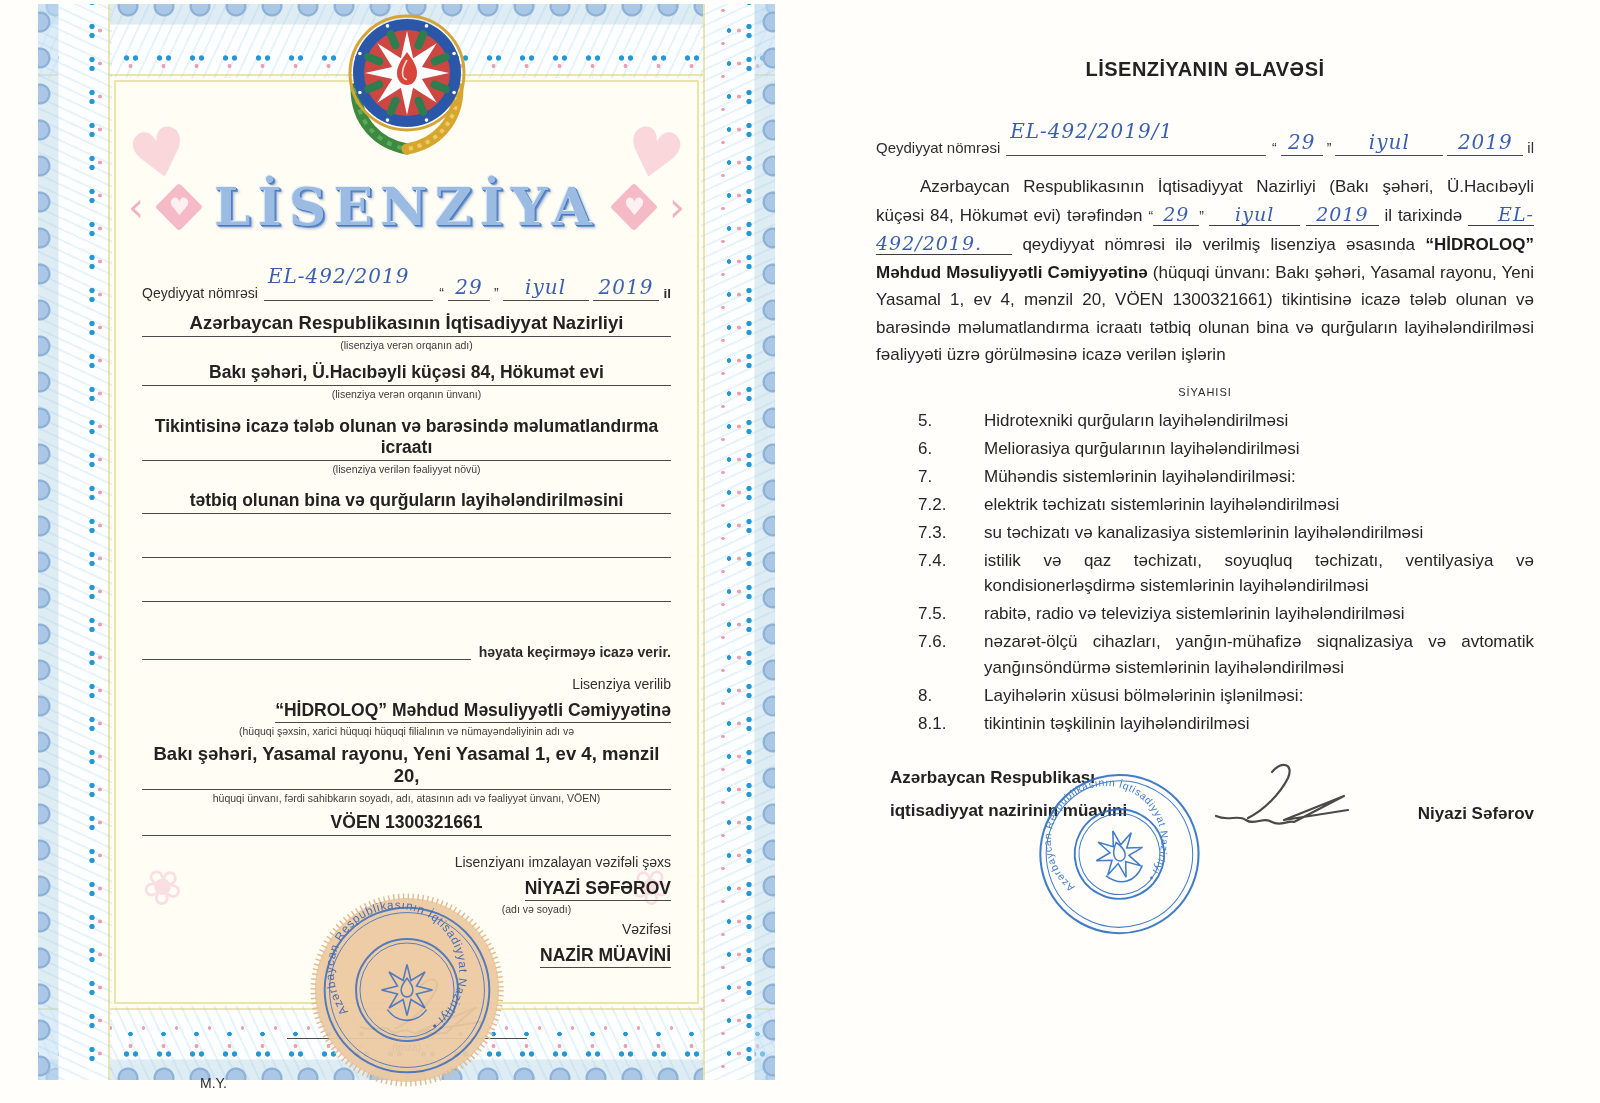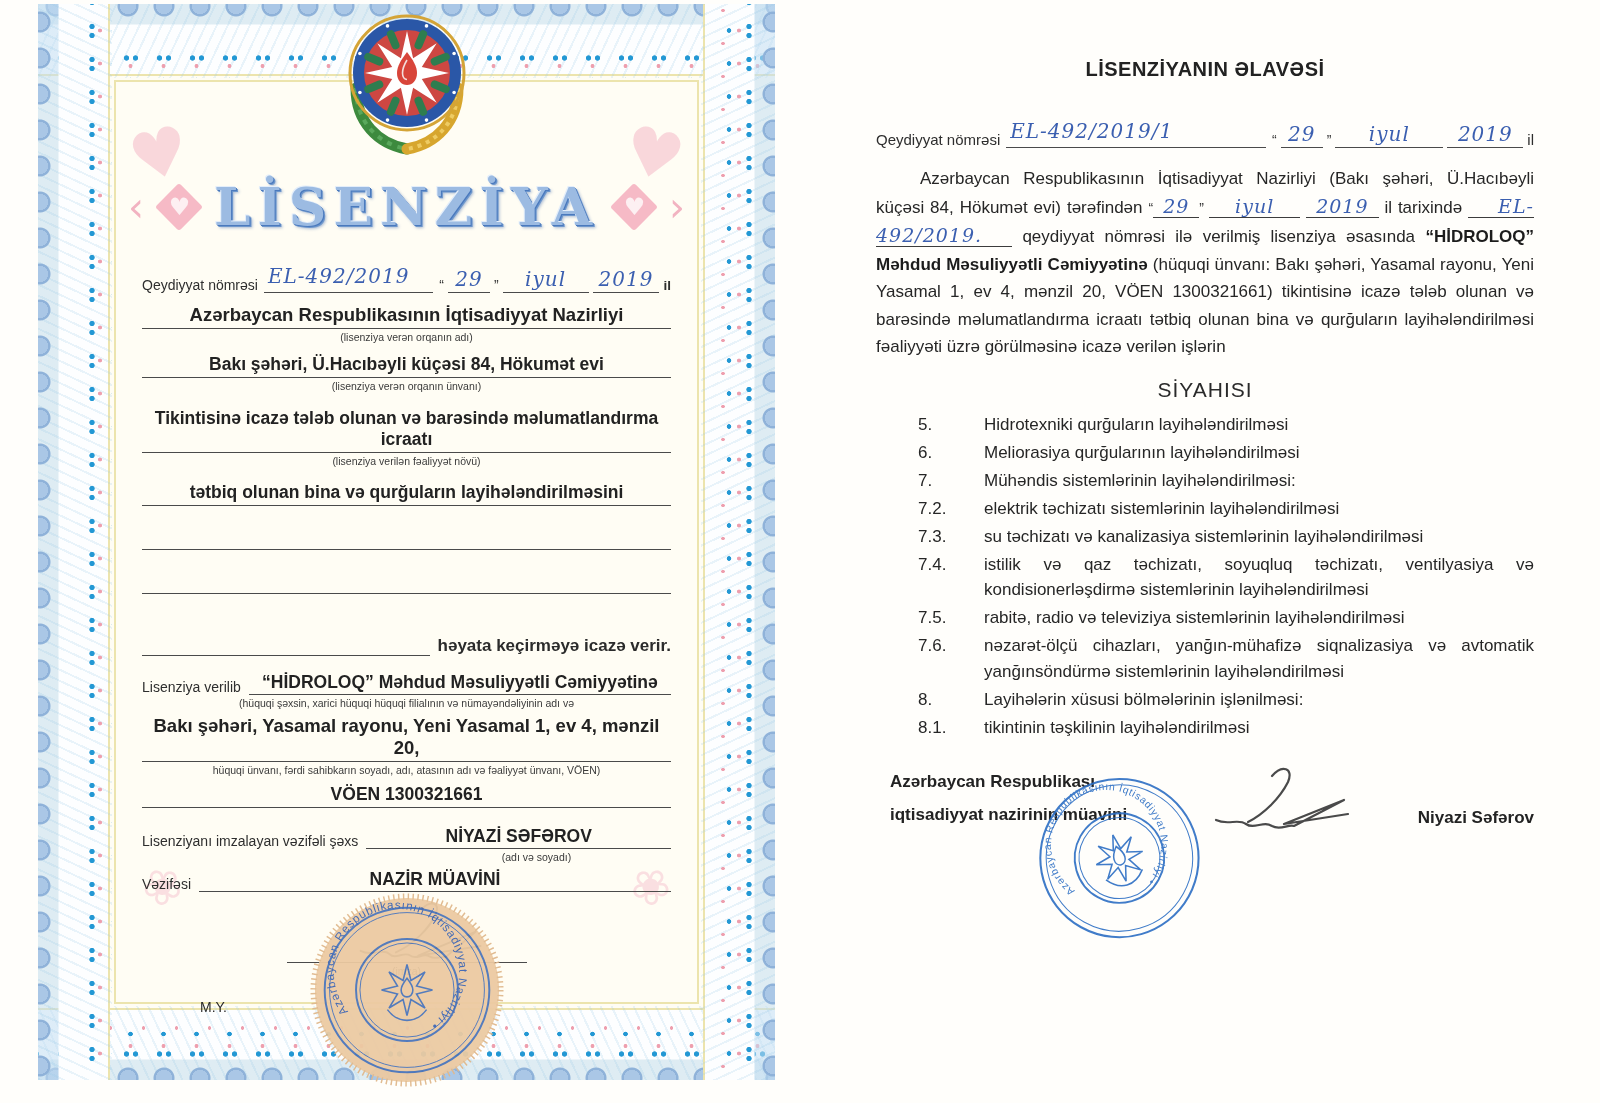--- a/index.html
+++ b/index.html
@@ -70,51 +70,51 @@
   .form{position:absolute;left:104px;right:104px;top:260px;z-index:3;}
   .lbl{font-size:14px;color:#2e2e2e;}
   .rule{border-bottom:1.6px solid #4a4a4a;}
   .caption{font-size:10.5px;color:#3a3a3a;text-align:center;margin-top:2px;}
   .bold-val{font-weight:bold;font-size:17.5px;text-align:center;color:#222;}
   .hw{font-family:"DejaVu Serif",serif;font-style:italic;color:#3b5fb0;font-size:20px;letter-spacing:1px;}
   .q{font-size:14px;color:#333;}
   .suffix{font-size:13.5px;color:#2e2e2e;font-weight:bold;}
 
   .reg-row{display:flex;align-items:flex-end;gap:6px;}
-  .reg-fill{flex:1;max-width:248px;border-bottom:1.6px solid #4a4a4a;padding:0 4px 4px;}
+  .reg-fill{flex:1;max-width:248px;border-bottom:1.6px solid #4a4a4a;padding:0 4px 12px;}
   .date-group{margin-left:auto;display:flex;align-items:flex-end;gap:4px;}
   .dg-u{border-bottom:1.6px solid #4a4a4a;text-align:center;padding:0 6px 1px;}
   .dg-month{min-width:74px;} .dg-year{min-width:52px;} .dg-day{min-width:30px;}
 
   .field{margin-top:11px;}
   .field .rule{margin-top:2px;}
   .blank-rule{border-bottom:1.6px solid #4a4a4a;margin-top:42px;height:1px;}
   .perm-row{display:flex;align-items:flex-end;margin-top:42px;}
   .perm-fill{flex:1;border-bottom:1.6px solid #4a4a4a;height:1px;}
-  .perm-text{font-size:17px;font-weight:bold;margin-left:8px;white-space:nowrap;}
-
-  .labeled{display:flex;align-items:flex-end;gap:8px;margin-top:16px;}
+  .perm-text{font-size:14px;font-weight:bold;margin-left:8px;white-space:nowrap;}
+
+  .labeled{display:flex;align-items:flex-end;gap:8px;margin-top:16px;flex-direction:column;}
   .labeled .wrap{flex:1;border-bottom:1.6px solid #4a4a4a;text-align:center;padding-bottom:1px;}
 
   .sig-block{margin-top:6px;text-align:center;}
   .sig-line{width:240px;margin:-12px auto 0;border-bottom:1.4px solid #4a4a4a;}
   .my{margin-top:22px;margin-left:58px;font-size:14px;font-weight:normal;}
 
   .seal-left{position:absolute;left:50%;transform:translateX(-50%);bottom:-12px;z-index:4;opacity:.94;}
 
   
   .page-right{position:absolute;left:876px;top:0;width:658px;height:794px;}
   .annex-title{margin-top:58px;text-align:center;font-size:20px;font-weight:bold;letter-spacing:.5px;color:#222;}
   .annex-reg{margin-top:38px;}
   .annex-reg .reg-fill{max-width:268px;}
   .para{font-size:17px;line-height:27.5px;text-align:justify;text-indent:44px;color:#262626;}
   .para .hw{font-size:19px;}
   .para .uline{border-bottom:1.6px solid #3c3c3c;padding:0 10px;}
   .para b{color:#1c1c1c;}
-  .siyahisi{text-align:center;font-size:21px;letter-spacing:1px;margin-top:12px;color:#2a2a2a;}
+  .siyahisi{text-align:center;font-size:11px;letter-spacing:1px;margin-top:12px;color:#2a2a2a;}
   .list{margin:10px 0 0 42px;}
   .list-item{display:grid;grid-template-columns:66px 1fr;font-size:17px;line-height:25.5px;margin-bottom:2.5px;color:#262626;}
   .list-item .itext{text-align:justify;}
   .annex-footer{position:relative;height:240px;margin-top:22px;}
   .af-line{position:absolute;left:14px;font-size:17px;font-weight:bold;color:#222;}
   .af-l1{top:10px;} .af-l2{top:43px;}
   .seal-right{position:absolute;left:158px;top:4px;transform:rotate(-16deg);opacity:.9;}
   .sig-right{position:absolute;left:300px;top:2px;}
   .af-name{position:absolute;right:0;top:46px;font-size:17px;font-weight:bold;color:#222;}
 

